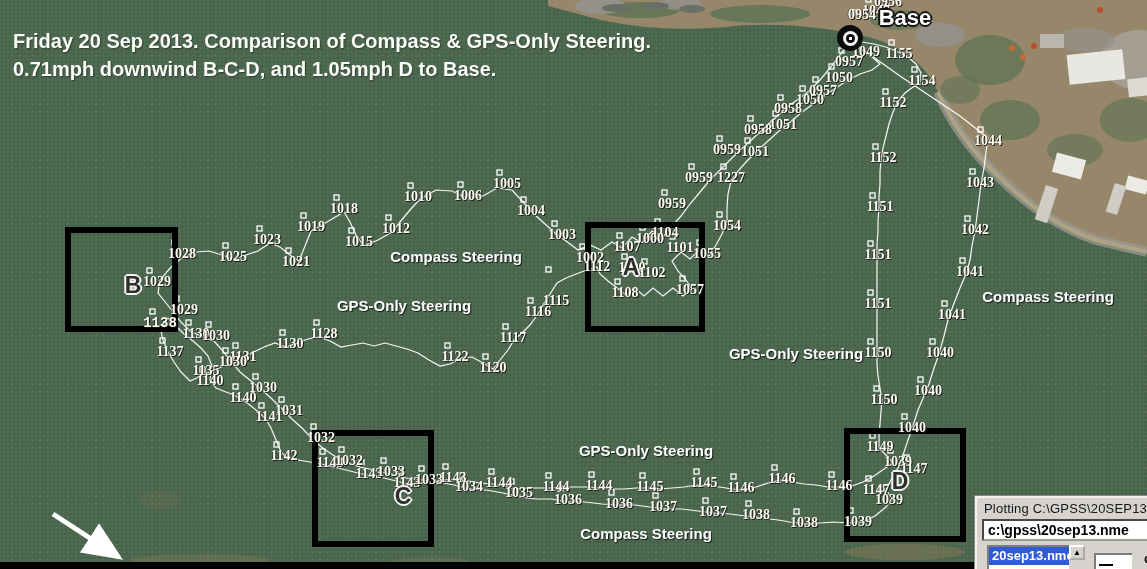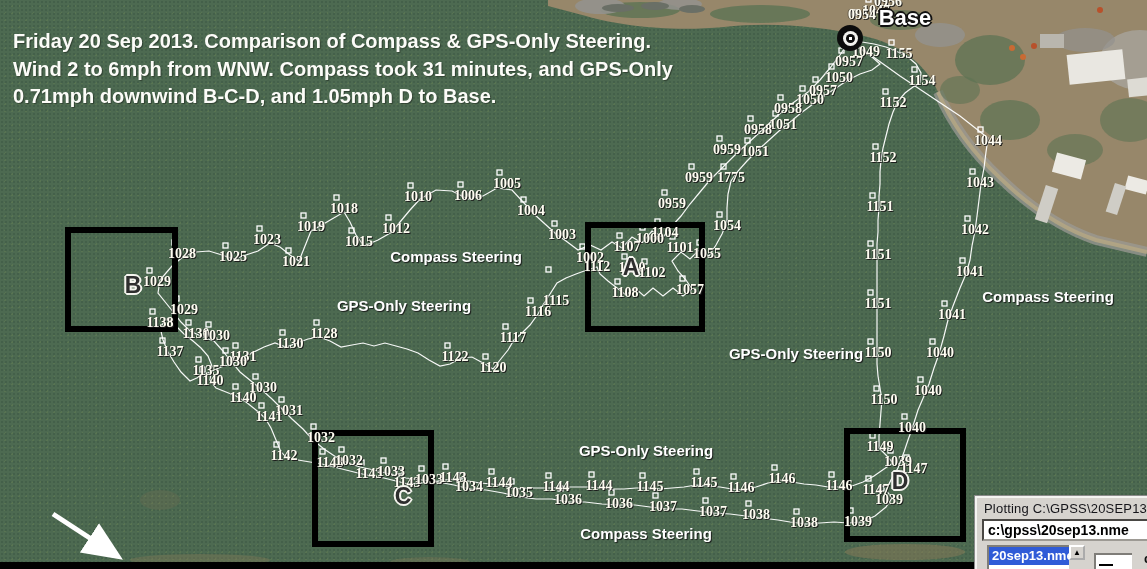--- a/index.html
+++ b/index.html
@@ -207,21 +207,20 @@
         <rect x="888" y="448" width="5" height="5"></rect>
         <rect x="904" y="455" width="5" height="5"></rect>
         <rect x="866" y="476" width="5" height="5"></rect>
         <rect x="879" y="486" width="5" height="5"></rect>
       </g>
     <line id="wind-arrow" stroke="#fff" stroke-width="5" marker-end="url(#ah)" x1="53" y1="514" x2="102" y2="546"></line>
   </svg>
 
   <div id="annotation" style="z-index:7;position:absolute;left:13px;top:28px;">
     <div>Friday 20 Sep 2013. Comparison of Compass &amp; GPS-Only Steering.</div>
-    <div>Wind 2 to 6mph from WNW. Compass took 31 minutes, and GPS-Only</div>
     <div>0.71mph downwind B-C-D, and 1.05mph D to Base.</div>
   </div>
 
 
   <div id="labels">
       <div class="tl" style="left: 888px; top: 2px;">0956</div>
       <div class="tl" style="left: 876px; top: 11px;">1047</div>
       <div class="tl" style="left: 862px; top: 15px;">0954</div>
       <div class="tl" style="left: 866px; top: 52px; text-align: right;">1049</div>
       <div class="tl" style="left: 899px; top: 54px;">1155</div>
@@ -229,21 +228,21 @@
       <div class="tl" style="left: 839px; top: 78px;">1050</div>
       <div class="tl" style="left: 922px; top: 81px;">1154</div>
       <div class="tl" style="left: 823px; top: 91px;">0957</div>
       <div class="tl" style="left: 810px; top: 100px;">1050</div>
       <div class="tl" style="left: 893px; top: 103px;">1152</div>
       <div class="tl" style="left: 788px; top: 109px;">0958</div>
       <div class="tl" style="left: 783px; top: 125px;">1051</div>
       <div class="tl" style="left: 758px; top: 130px;">0958</div>
       <div class="tl" style="left: 755px; top: 152px;">1051</div>
       <div class="tl" style="left: 727px; top: 150px;">0959</div>
-      <div class="tl" style="left: 731px; top: 178px;">1775</div>
+      <div class="tl" style="left: 731px; top: 178px;">1227</div>
       <div class="tl" style="left: 699px; top: 178px;">0959</div>
       <div class="tl" style="left: 727px; top: 226px;">1054</div>
       <div class="tl" style="left: 988px; top: 141px;">1044</div>
       <div class="tl" style="left: 980px; top: 183px;">1043</div>
       <div class="tl" style="left: 975px; top: 230px;">1042</div>
       <div class="tl" style="left: 970px; top: 272px;">1041</div>
       <div class="tl" style="left: 952px; top: 315px;">1041</div>
       <div class="tl" style="left: 883px; top: 158px;">1152</div>
       <div class="tl" style="left: 880px; top: 207px;">1151</div>
       <div class="tl" style="left: 878px; top: 255px;">1151</div>
@@ -274,21 +273,21 @@
       <div class="tl" style="left: 344px; top: 209px;">1018</div>
       <div class="tl" style="left: 396px; top: 229px;">1012</div>
       <div class="tl" style="left: 311px; top: 227px;">1019</div>
       <div class="tl" style="left: 359px; top: 242px;">1015</div>
       <div class="tl" style="left: 267px; top: 240px;">1023</div>
       <div class="tl" style="left: 296px; top: 262px;">1021</div>
       <div class="tl" style="left: 233px; top: 257px;">1025</div>
       <div class="tl" style="left: 182px; top: 254px;">1028</div>
       <div class="tl" style="left: 157px; top: 282px;">1029</div>
       <div class="tl" style="left: 184px; top: 310px;">1029</div>
-      <div class="tl" style="left: 160px; top: 323px;">1138</div>
+      <div class="tl" style="left: 160px; top: 323px; font-family: Liberation Mono, monospace;">1138</div>
       <div class="tl" style="left: 196px; top: 334px;">1130</div>
       <div class="tl" style="left: 216px; top: 336px;">1030</div>
       <div class="tl" style="left: 324px; top: 334px;">1128</div>
       <div class="tl" style="left: 290px; top: 344px;">1130</div>
       <div class="tl" style="left: 243px; top: 357px;">1131</div>
       <div class="tl" style="left: 170px; top: 352px;">1137</div>
       <div class="tl" style="left: 233px; top: 362px;">1030</div>
       <div class="tl" style="left: 206px; top: 371px;">1135</div>
       <div class="tl" style="left: 210px; top: 381px;">1140</div>
       <div class="tl" style="left: 263px; top: 388px;">1030</div>

